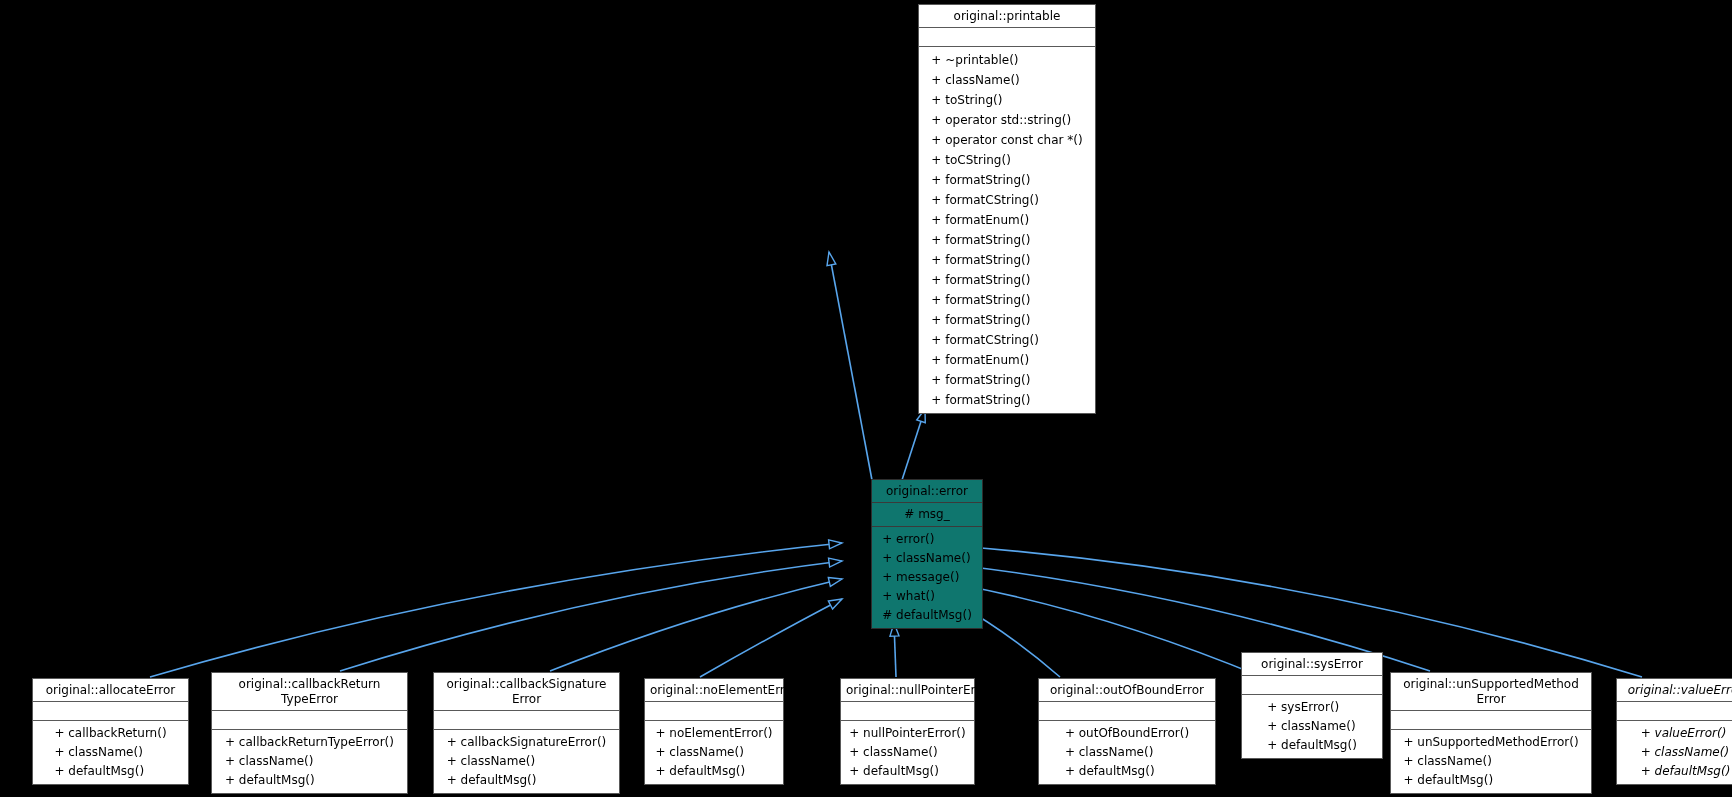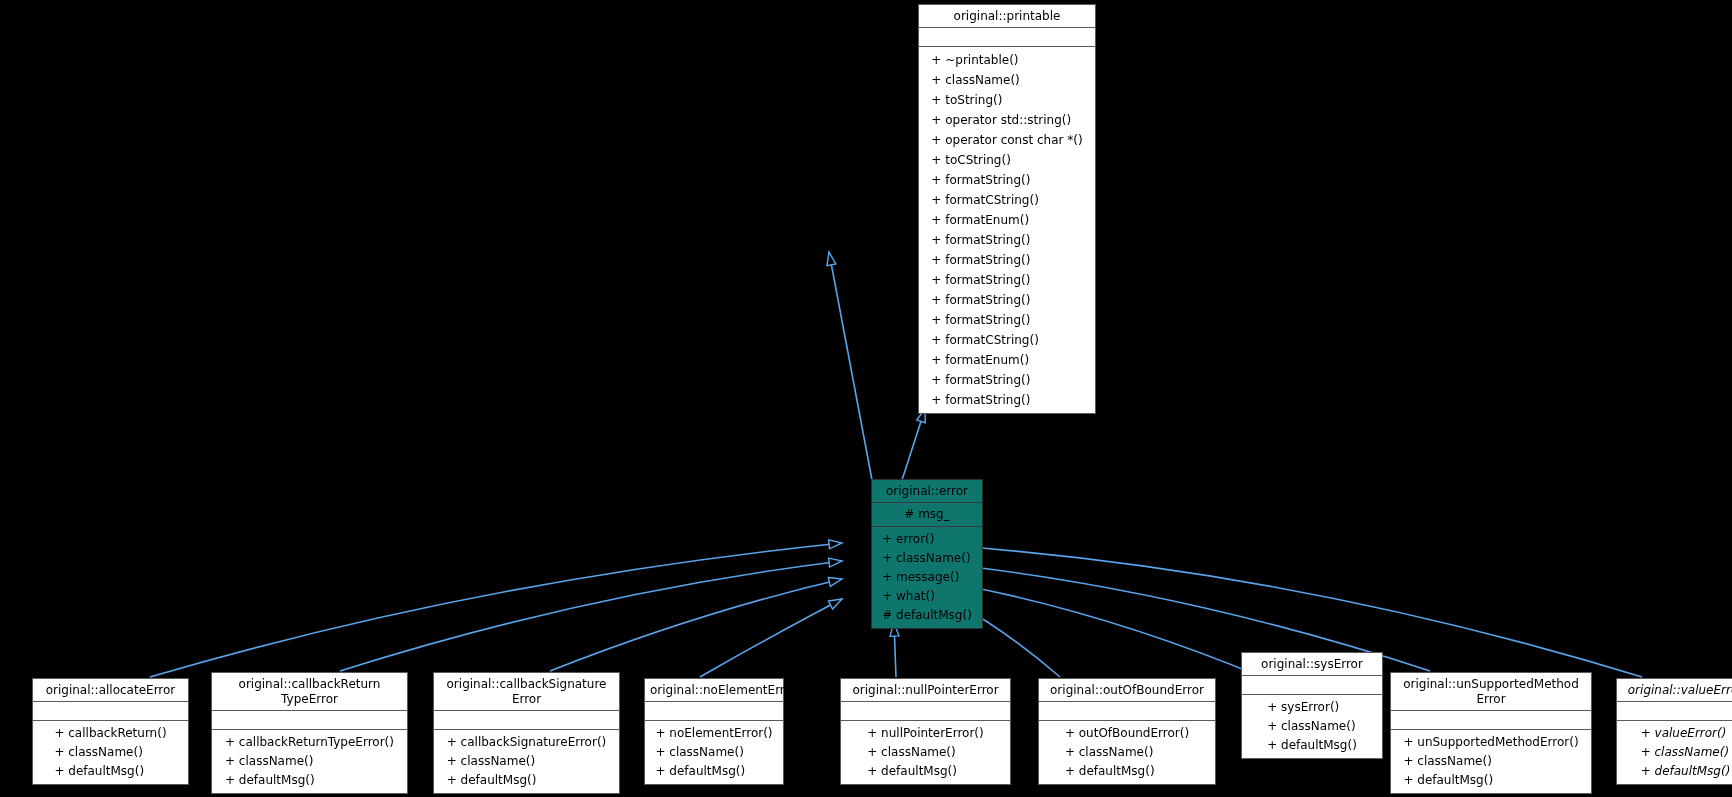--- a/index.html
+++ b/index.html
@@ -149,21 +149,21 @@
     <div class="methods">
       <div class="mrows">
 
       <div class="row">+ noElementError()</div>
           <div class="row">+ className()</div>
           <div class="row">+ defaultMsg()</div>
         </div>
     </div>
   </div>
 
-  <div class="box" style="left:812px; top:678px; width:171px;">
+  <div class="box" style="left:812px; top:678px; width:135px;">
     <div class="title">original::nullPointerError</div>
     <div class="attrs"></div>
     <div class="methods">
       <div class="mrows">
 
       <div class="row">+ nullPointerError()</div>
           <div class="row">+ className()</div>
           <div class="row">+ defaultMsg()</div>
         </div>
     </div>

